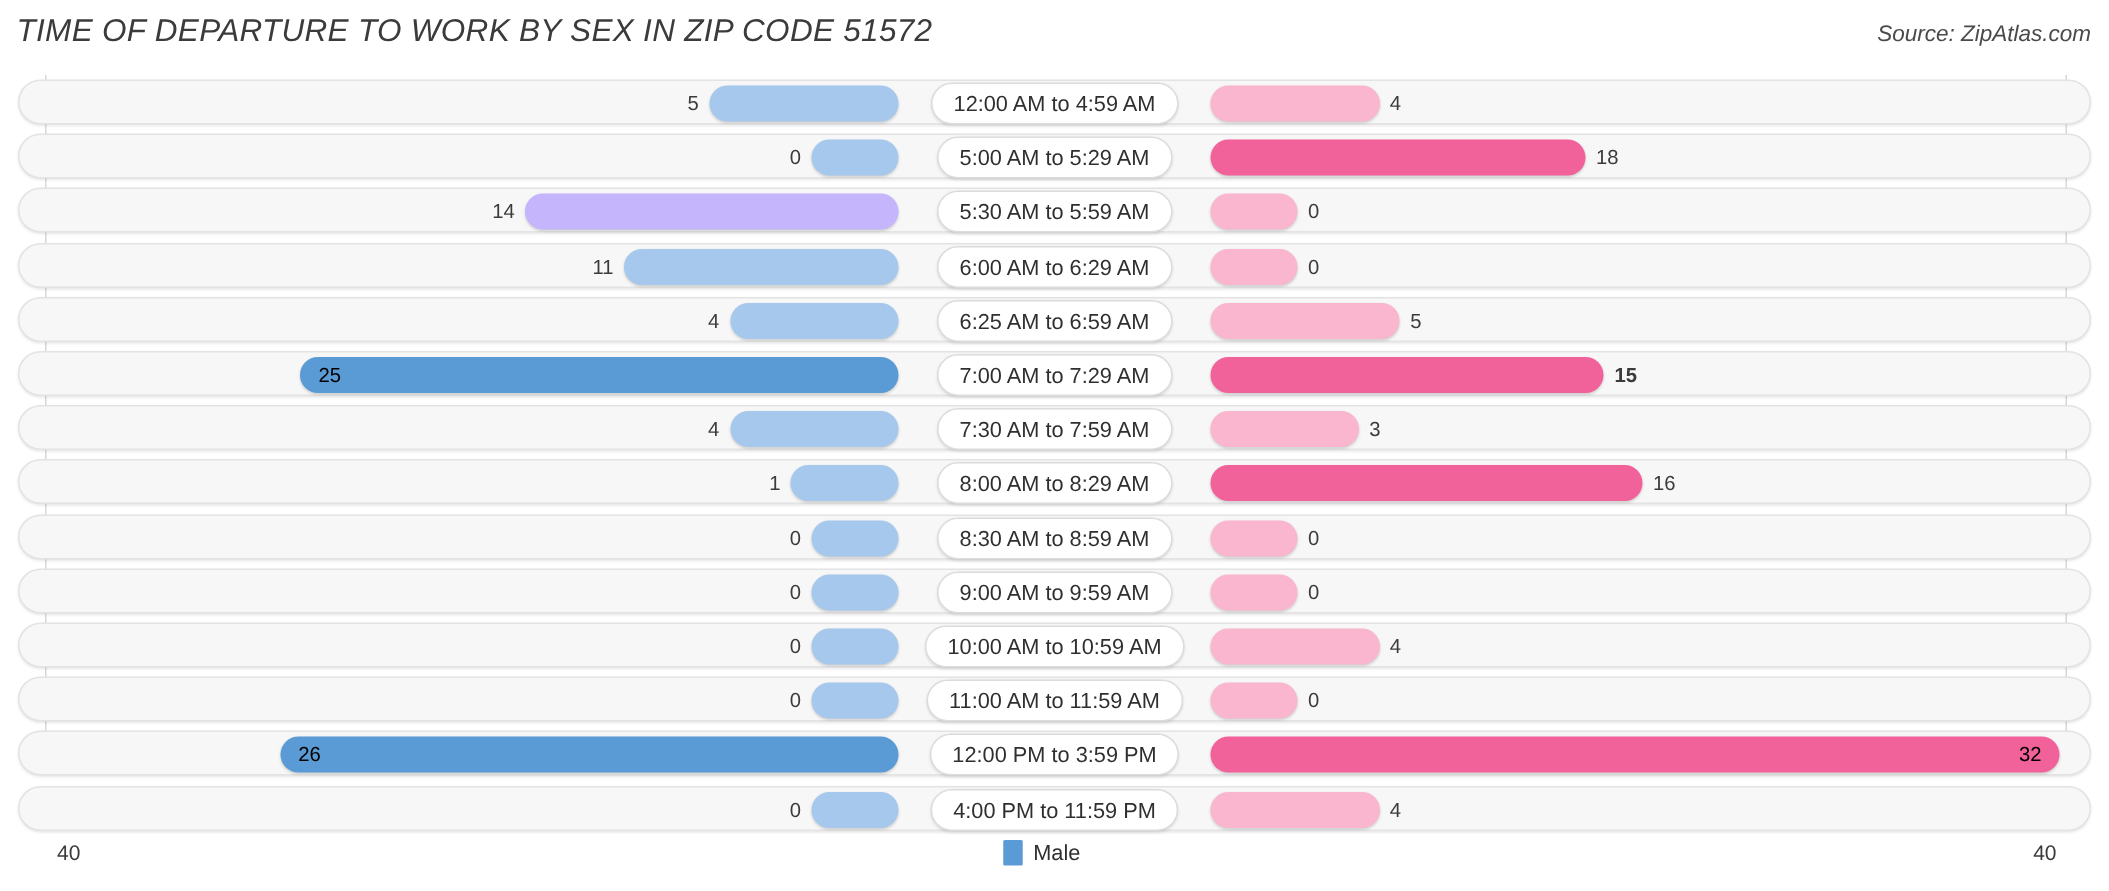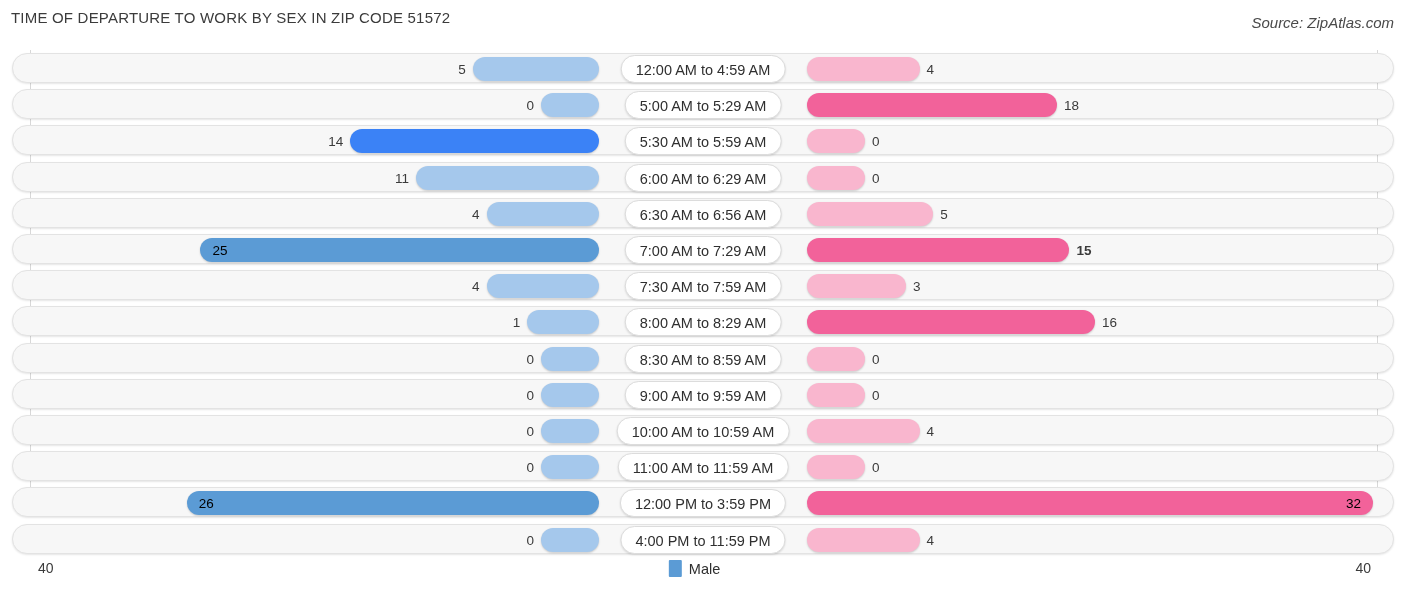--- a/index.html
+++ b/index.html
@@ -7,22 +7,23 @@
     width: 1406px; height: 594px;
     background: #ffffff;
     font-family: "Liberation Sans", sans-serif;
     overflow: hidden;
   }
   #chart-root { position: relative; width: 1406px; height: 594px; }
 
   
   .title {
     position: absolute; left: 11px; top: 9px;
-    font-size: 15px; color: #3b3b3b; letter-spacing: .2px;
+    font-size: 21px; color: #3b3b3b; letter-spacing: .2px;
     white-space: nowrap;
+    font-style: italic;
   }
   .source {
     position: absolute; right: 12px; top: 14px;
     font-size: 15px; font-style: italic; color: #4a4a4a;
     white-space: nowrap;
   }
 
   
   .plot { position: absolute; left: 0; top: 50px; width: 1406px; height: 508px; }
 
@@ -116,21 +117,21 @@
         <div class="row" style="top: 39.2px;">
           <div class="bar male" style="width: 58px; background: rgb(165, 200, 236);">
             <span class="barval male-out">0</span>
           </div>
           <div class="bar female" style="width: 250px; background: rgb(242, 98, 154);">
             <span class="barval female-out">18</span>
           </div>
           <div class="cat-pill">5:00 AM to 5:29 AM</div>
         </div>
         <div class="row" style="top: 75.4px;">
-          <div class="bar male" style="width: 248.75px; background: #3b82f6;">
+          <div class="bar male" style="width: 248.75px; background: #c4b5fd;">
             <span class="barval male-out">14</span>
           </div>
           <div class="bar female" style="width: 58px; background: rgb(249, 182, 206);">
             <span class="barval female-out">0</span>
           </div>
           <div class="cat-pill">5:30 AM to 5:59 AM</div>
         </div>
         <div class="row" style="top: 111.6px;">
           <div class="bar male" style="width: 183px; background: rgb(165, 200, 236);">
             <span class="barval male-out">11</span>
@@ -140,21 +141,21 @@
           </div>
           <div class="cat-pill">6:00 AM to 6:29 AM</div>
         </div>
         <div class="row" style="top: 147.8px;">
           <div class="bar male" style="width: 112.5px; background: rgb(165, 200, 236);">
             <span class="barval male-out">4</span>
           </div>
           <div class="bar female" style="width: 126.125px; background: rgb(249, 182, 206);">
             <span class="barval female-out">5</span>
           </div>
-          <div class="cat-pill">6:30 AM to 6:56 AM</div>
+          <div class="cat-pill">6:25 AM to 6:59 AM</div>
         </div>
         <div class="row" style="top: 184px;">
           <div class="bar male" style="width: 398.625px; background: rgb(91, 155, 213);">
             <span class="barval inside male-in">25</span>
           </div>
           <div class="bar female" style="width: 262.375px; background: rgb(242, 98, 154); font-weight: bold;">
             <span class="barval female-out">15</span>
           </div>
           <div class="cat-pill">7:00 AM to 7:29 AM</div>
         </div>

